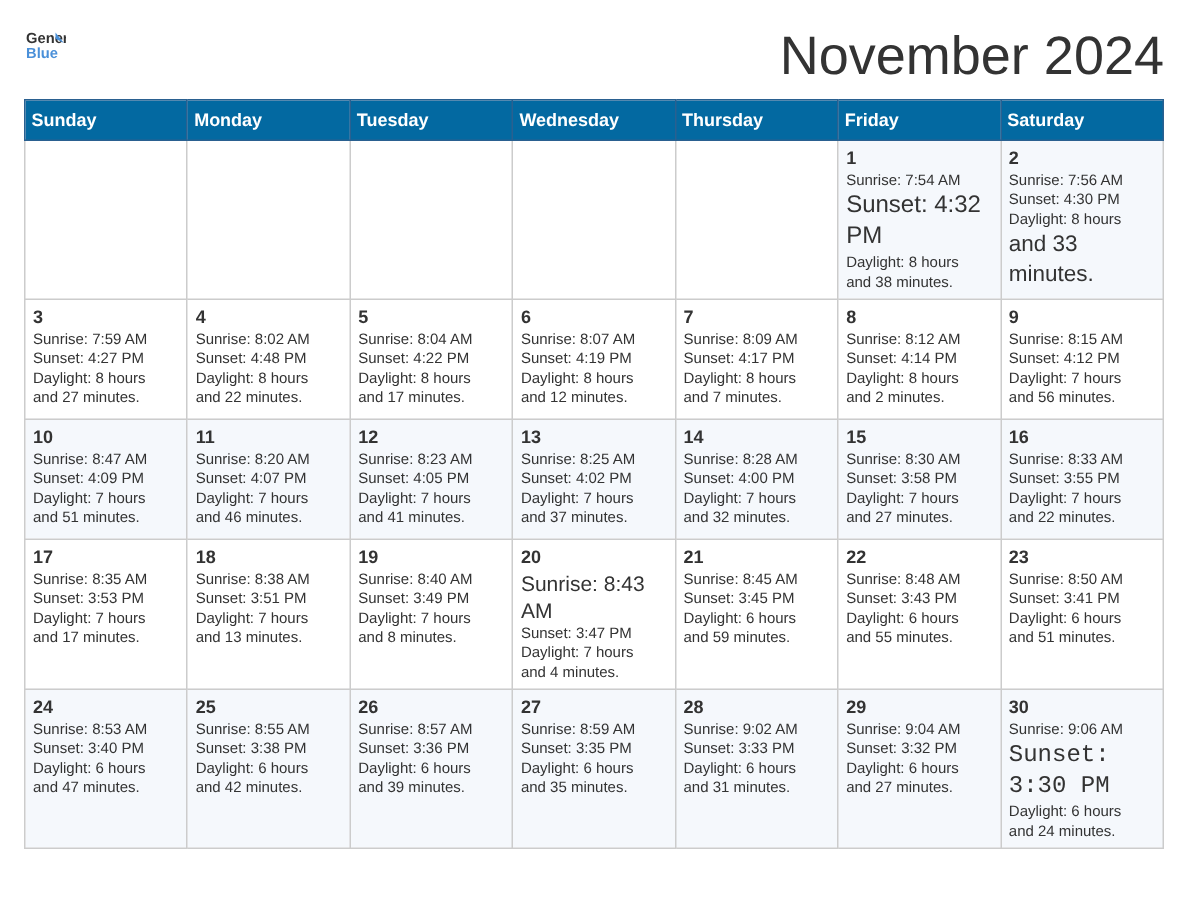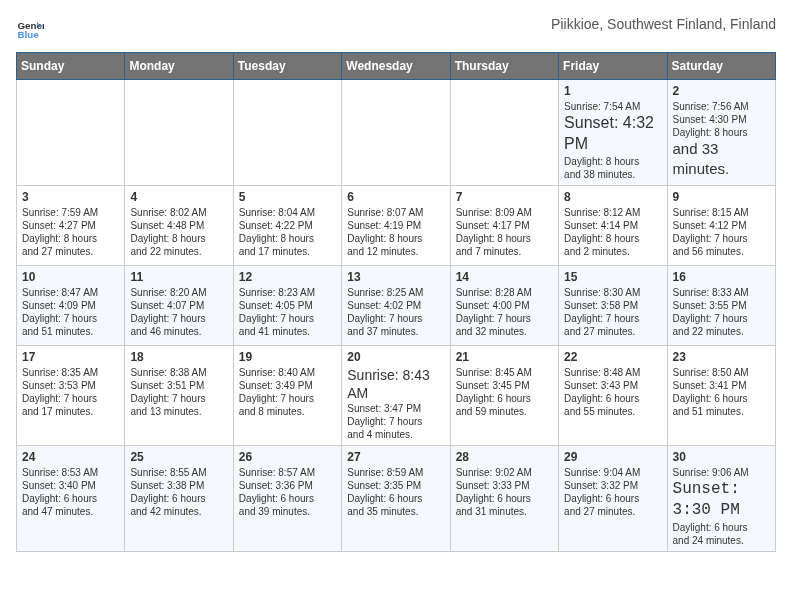--- a/index.html
+++ b/index.html
@@ -34,21 +34,21 @@
     .calendar-subtitle {
       font-size: 14px;
       color: #555;
     }
     table {
       width: 100%;
       border-collapse: collapse;
       table-layout: fixed;
     }
     thead tr th {
-      background: #737373;
+      background: #0369a1;
       color: #fff;
       font-size: 12px;
       font-weight: bold;
       padding: 6px 4px;
       text-align: left;
       border: 1px solid #2a6090;
     }
     tbody tr td {
       border: 1px solid #ccc;
       vertical-align: top;
@@ -73,21 +73,21 @@
 
 <div class="header">
   <div class="logo">
     <svg class="logo-icon" viewBox="0 0 40 40">
       <text x="2" y="18" font-size="14" font-weight="bold" fill="#333">General</text>
       <text x="2" y="32" font-size="14" font-weight="bold" fill="#4a90d9">Blue</text>
       <polygon points="30,8 38,18 30,14" fill="#4a90d9"></polygon>
     </svg>
   </div>
   <div class="title-block">
-    <div class="calendar-subtitle">Piikkioe, Southwest Finland, Finland</div>
+    <div class="calendar-title">November 2024</div>
   </div>
 </div>
 
 <table>
   <thead>
     <tr id="dow-row">
         <th>Sunday</th>
         <th>Monday</th>
         <th>Tuesday</th>
         <th>Wednesday</th>

